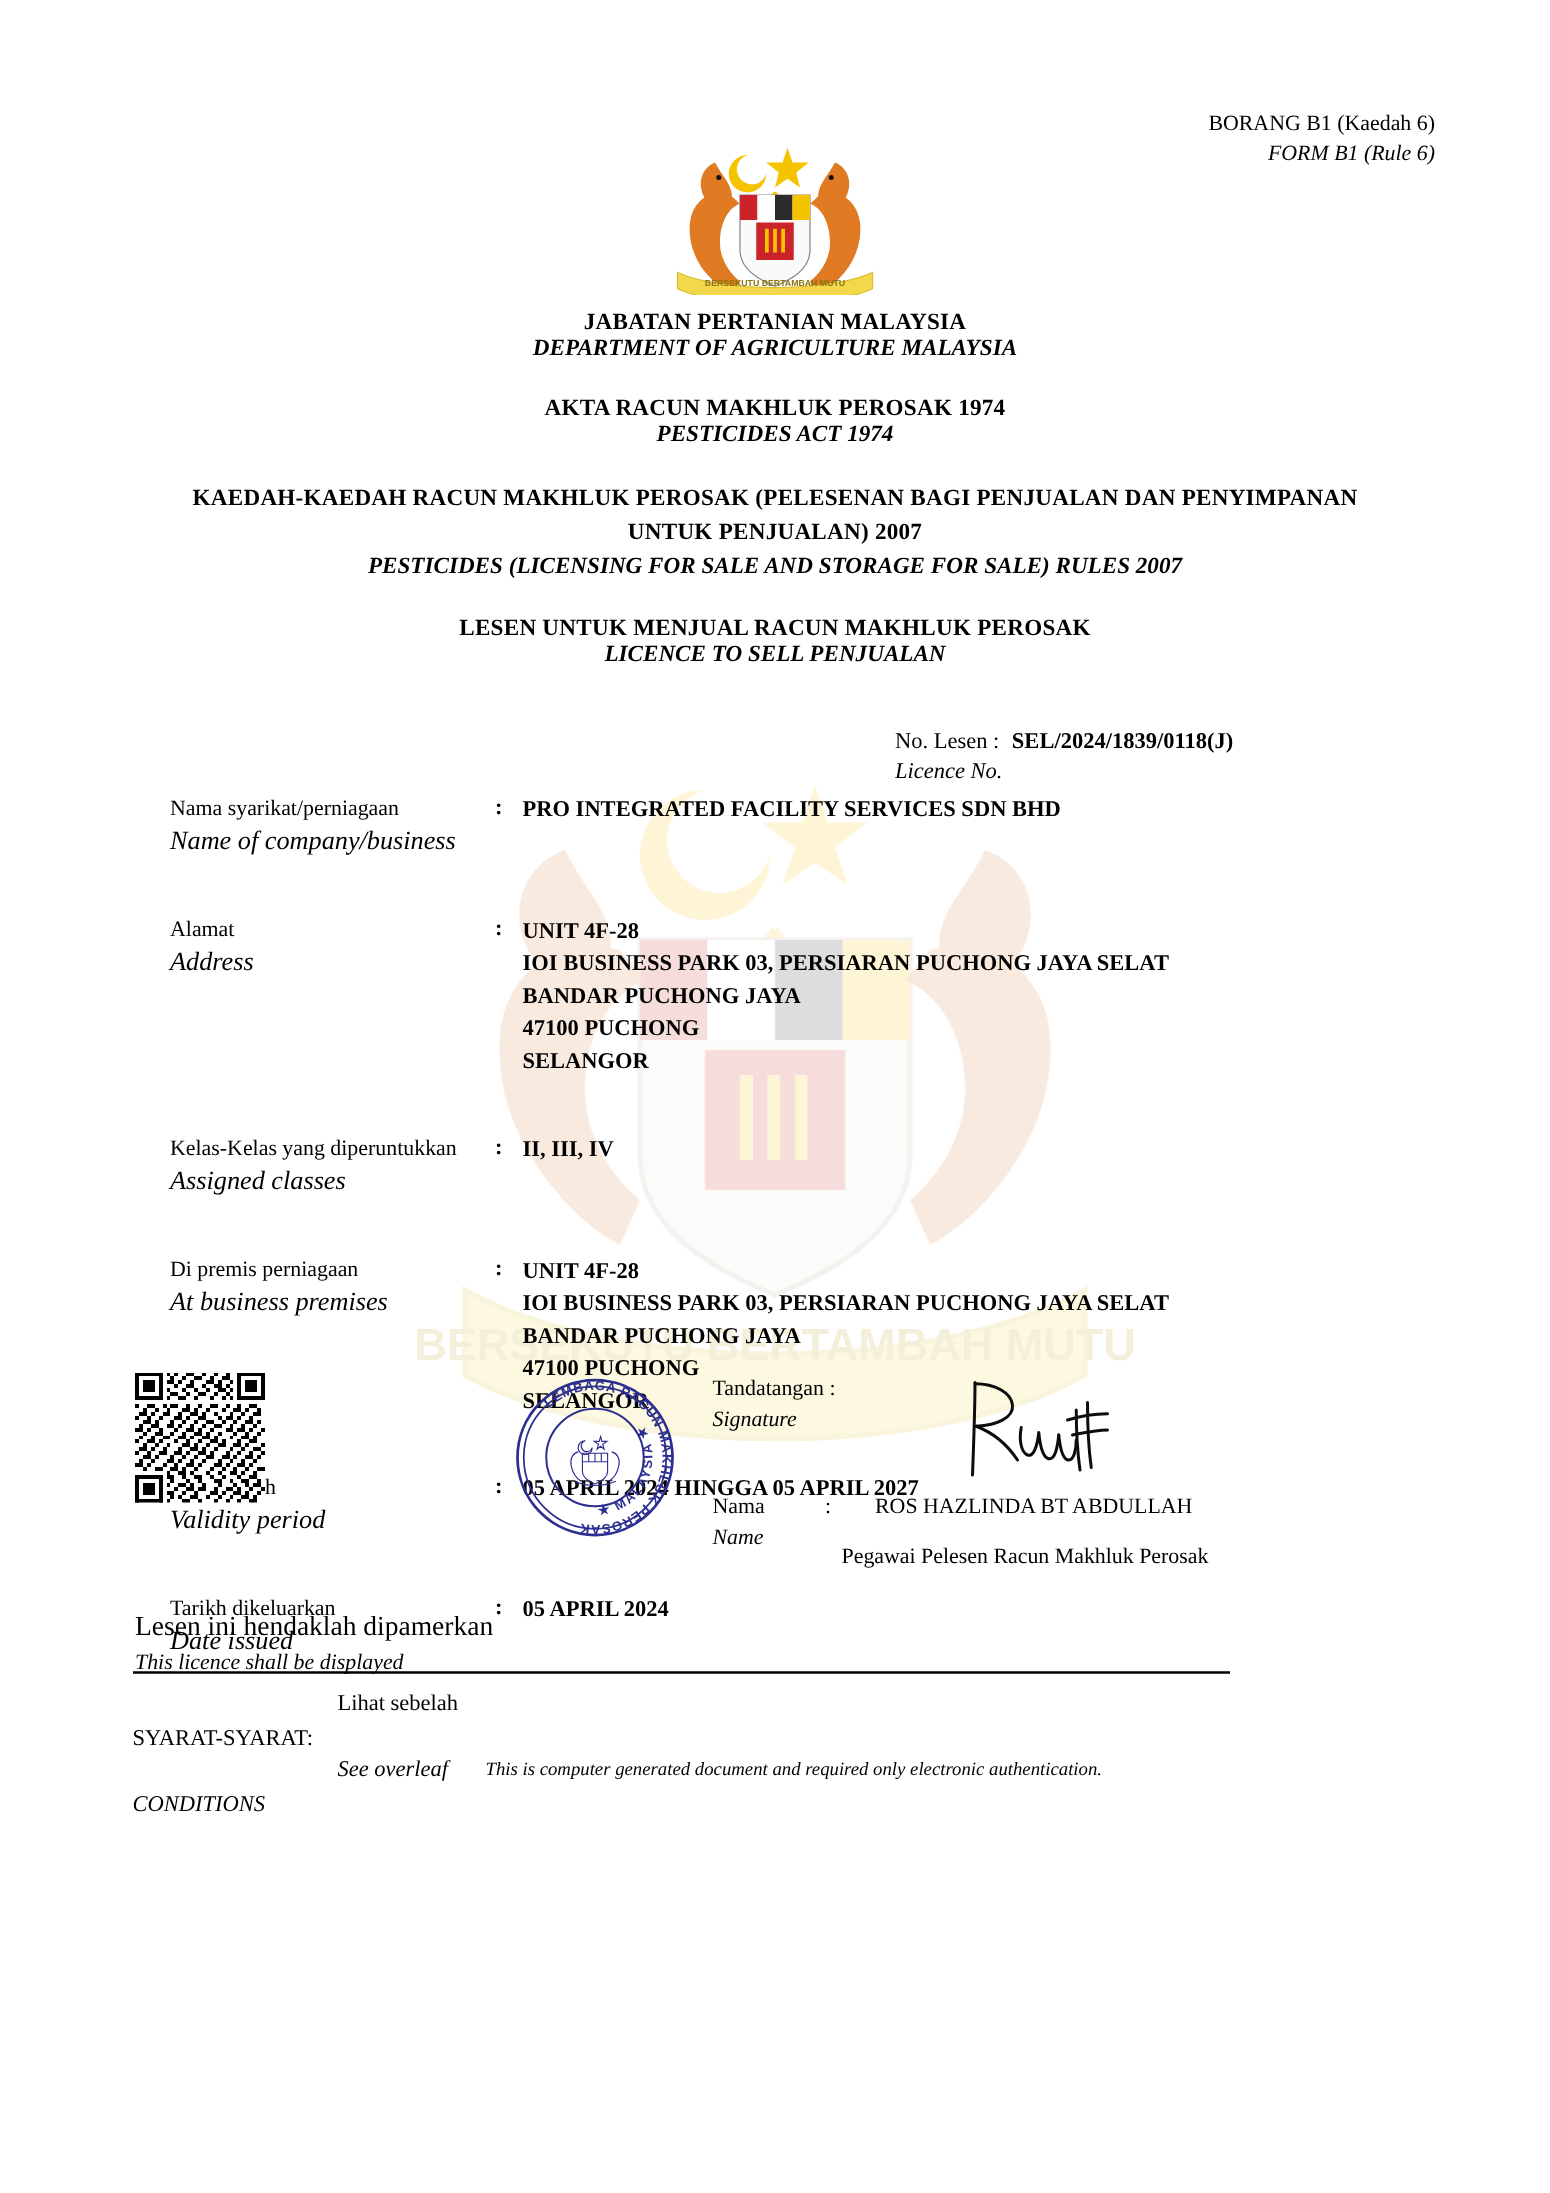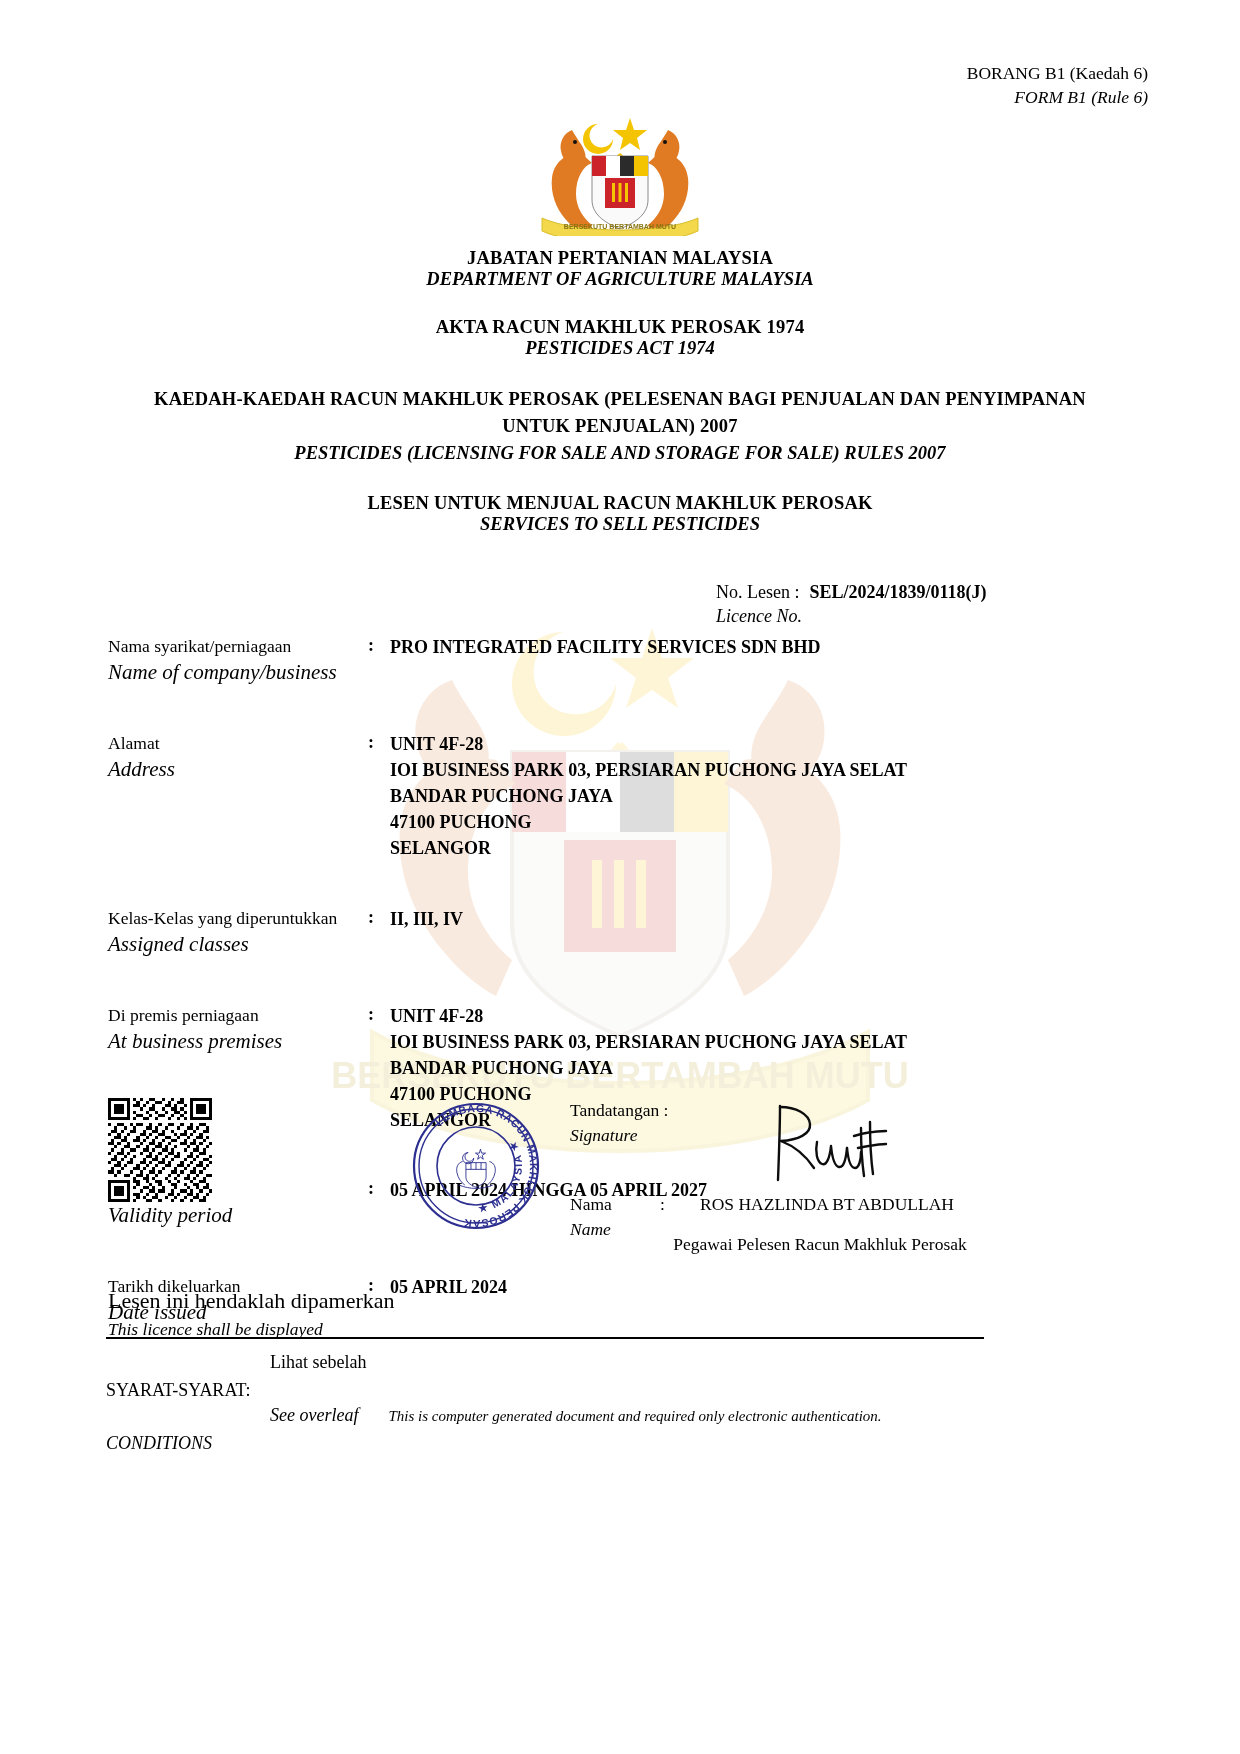--- a/index.html
+++ b/index.html
@@ -39,21 +39,21 @@
 
   
   .formcode {
     position: absolute;
     right: 92px;
     top: 62px;
     text-align: right;
     line-height: 1.35;
     z-index: 3;
   }
-  .formcode .l1 { font-size: 17.5px; }
+  .formcode .l1 { font-size: 17.5px; margin-top: 25px; }
   .formcode .l2 { font-size: 17.5px; font-style: italic; }
 
   
   .crest-wrap {
     position: absolute;
     left: 50%;
     top: 108px;
     transform: translateX(-50%);
     width: 200px;
     height: 128px;
@@ -98,20 +98,21 @@
   }
   .field {
     display: flex;
     align-items: flex-start;
     margin-top: 44px;
   }
   .field .labels {
     width: 260px;
     flex: 0 0 260px;
     line-height: 1.38;
+    margin-left: 28px;
   }
   .field .lbl-ms { font-size: 17.5px; }
   .field .lbl-en { font-size: 21px; font-style: italic; }
   .field .colon {
     width: 14px;
     flex: 0 0 14px;
     font-size: 18px;
     font-weight: bold;
     padding-top: 1px;
   }
@@ -336,21 +337,21 @@
       <div class="t-bold">AKTA RACUN MAKHLUK PEROSAK 1974</div>
       <div class="t-ital">PESTICIDES ACT 1974</div>
       <div class="gap-2"></div>
       <div class="block-wide">
         <div class="t-bold">KAEDAH-KAEDAH RACUN MAKHLUK PEROSAK (PELESENAN BAGI PENJUALAN DAN PENYIMPANAN</div>
         <div class="t-bold">UNTUK PENJUALAN) 2007</div>
         <div class="t-ital">PESTICIDES (LICENSING FOR SALE AND STORAGE FOR SALE) RULES 2007</div>
       </div>
       <div class="gap-2"></div>
       <div class="t-bold">LESEN UNTUK MENJUAL RACUN MAKHLUK PEROSAK</div>
-      <div class="t-ital">SERVICES TO SELL PESTICIDES</div>
+      <div class="t-ital">LICENCE TO SELL PENJUALAN</div>
     </div>
 
     <div class="licno">
       <div class="row1">
         <span class="lbl">No. Lesen :</span><span class="val">SEL/2024/1839/0118(J)</span>
       </div>
       <div class="row2">Licence No.</div>
     </div>
 
     <div class="fields">

